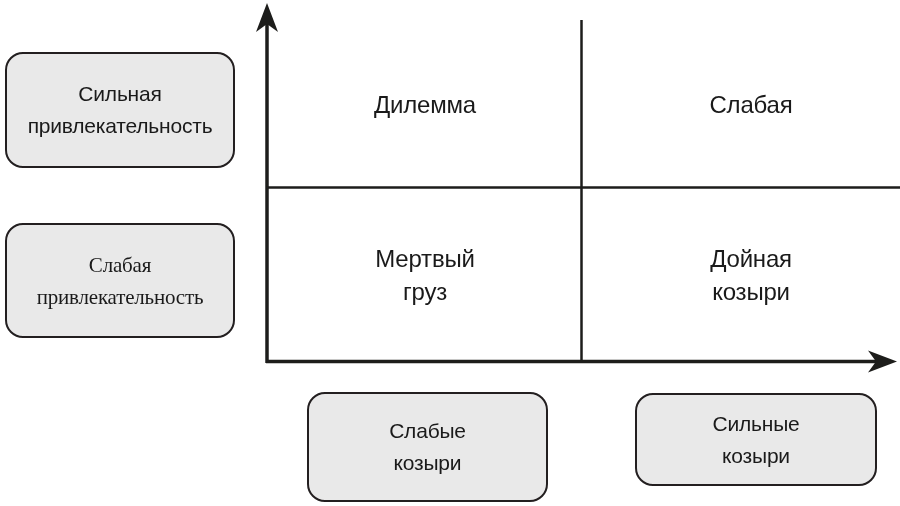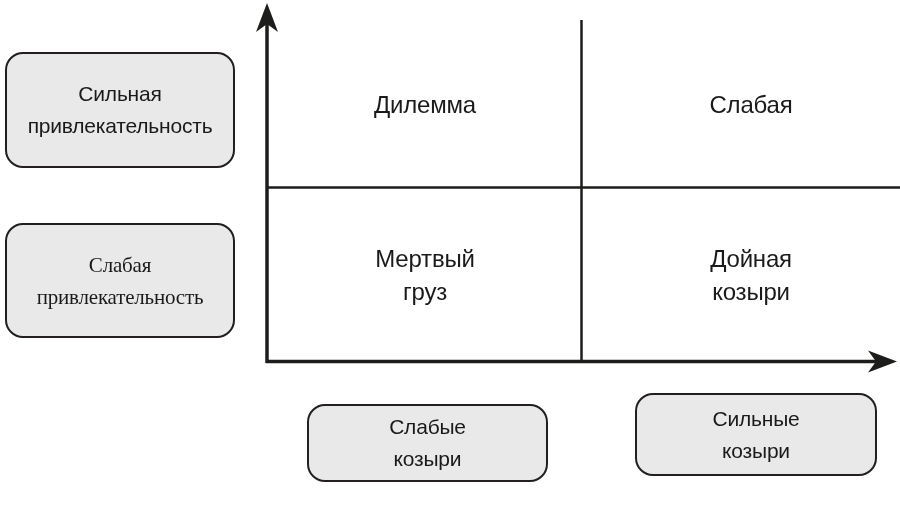--- a/index.html
+++ b/index.html
@@ -53,22 +53,22 @@
     display: block;
     font-size: 24px;
     line-height: 33px;
     letter-spacing: -0.2px;
     color: #1a1a1a;
   }
   
   .box-row-top    { left: 5px;   top: 52px;  width: 230px; height: 116px; }
   .box-row-bottom { left: 5px;   top: 223px; width: 230px; height: 115px; font-family: Liberation Serif, serif; }
   
-  .box-col-left   { left: 307px; top: 404px; width: 241px; height: 78px; }
-  .box-col-right  { left: 635px; top: 393px; width: 242px; height: 83px; }
+  .box-col-left   { left: 307px; top: 392px; width: 241px; height: 110px; }
+  .box-col-right  { left: 635px; top: 393px; width: 242px; height: 93px; }
   
   .quad-top-left     { left: 270px; top: 24px;  width: 310px; height: 160px; }
   .quad-top-right    { left: 592px; top: 24px;  width: 318px; height: 160px; }
   .quad-bottom-left  { left: 270px; top: 190px; width: 310px; height: 170px; justify-content: center; }
   .quad-bottom-right { left: 592px; top: 190px; width: 318px; height: 170px; }
 </style>
 </head>
 <body>
 
 <div class="canvas">

